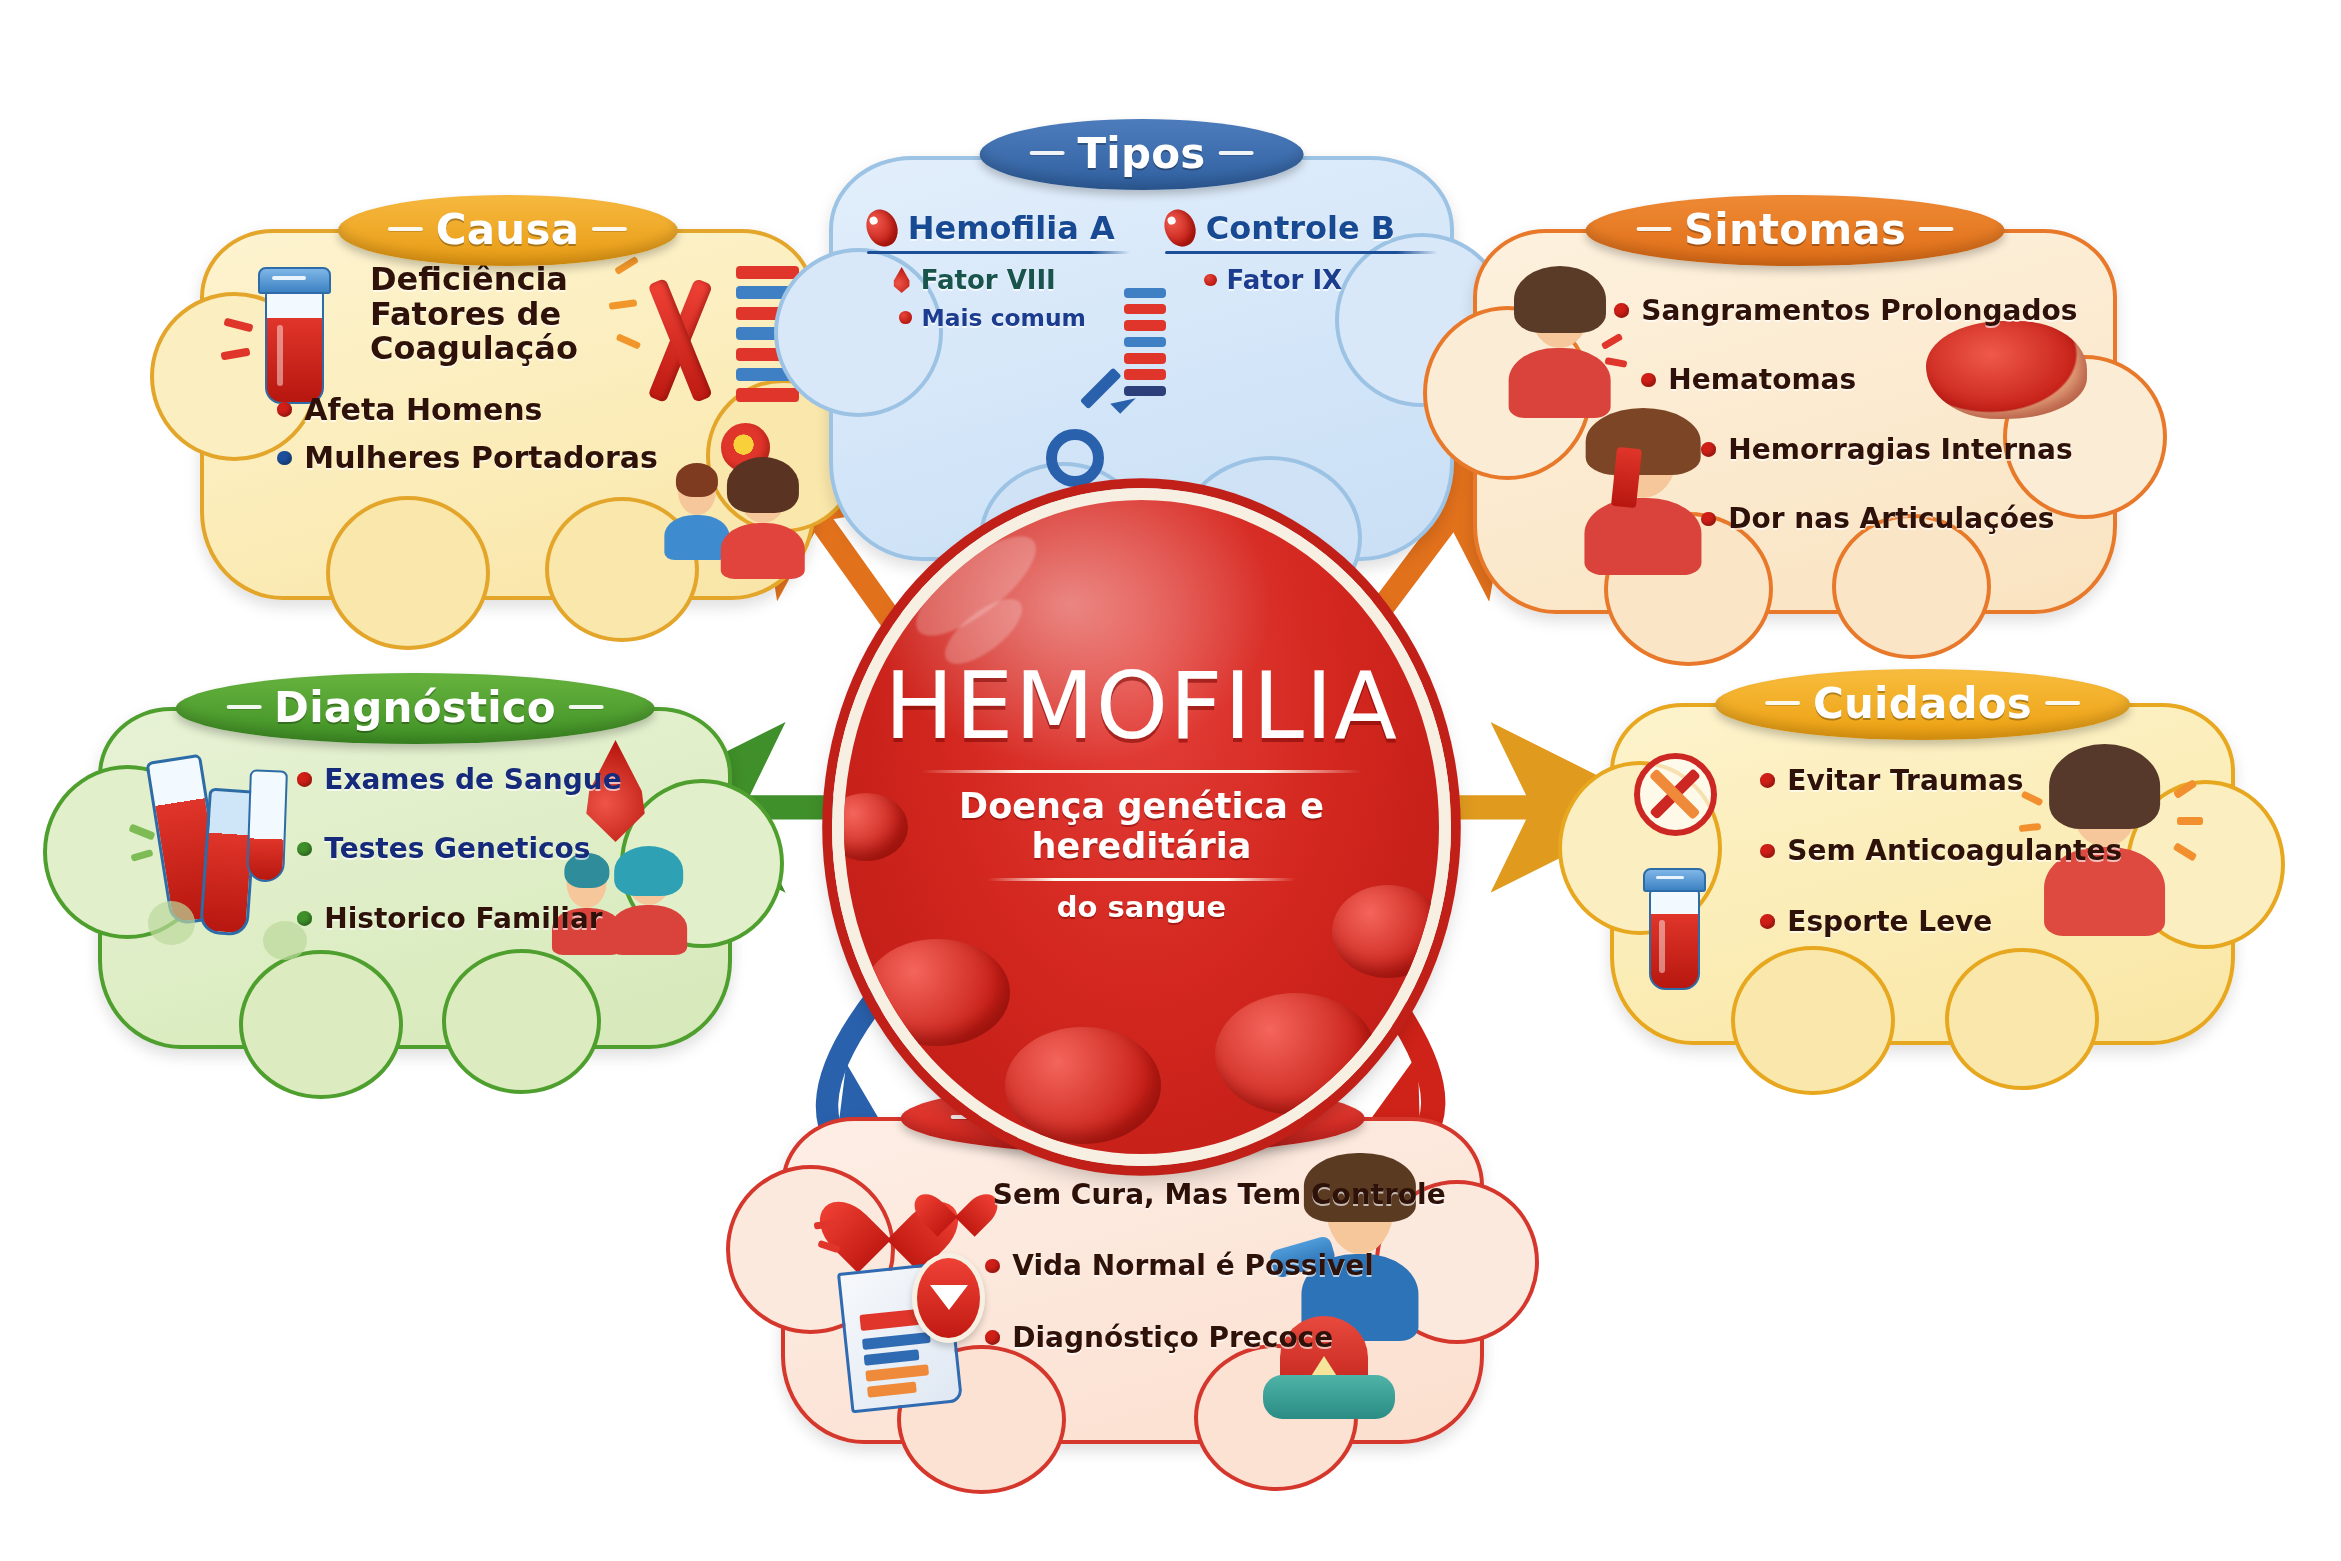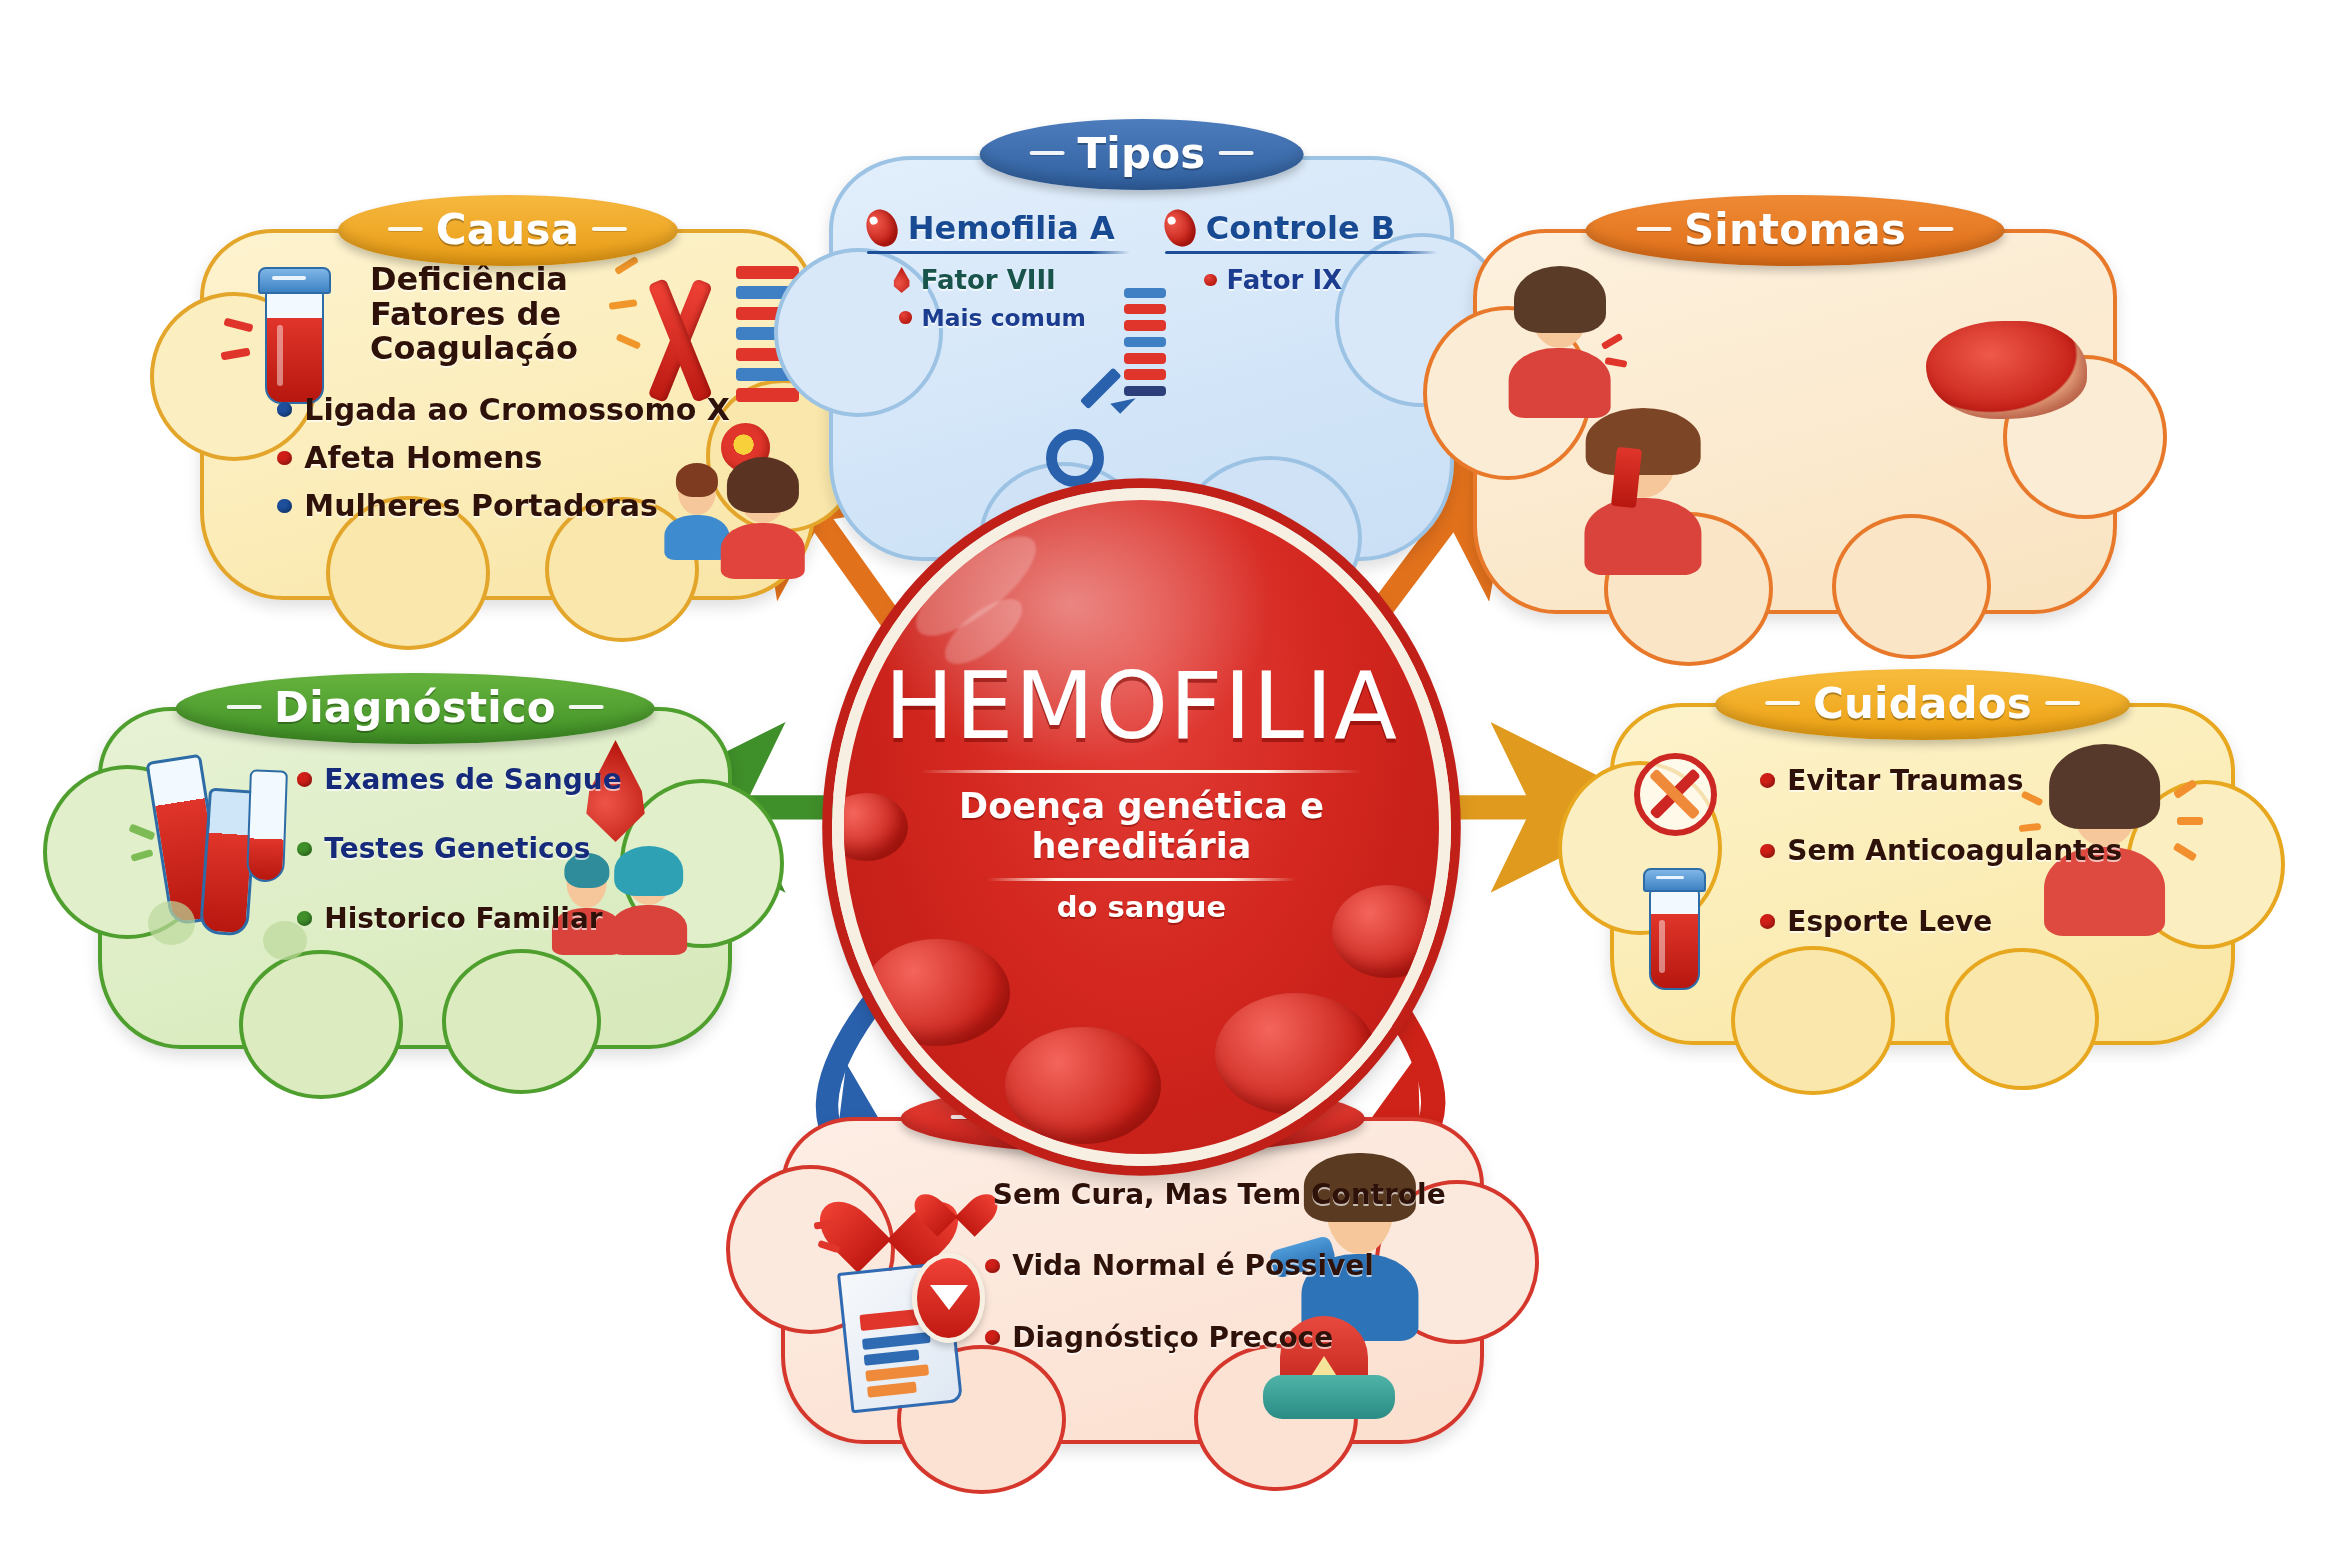--- a/index.html
+++ b/index.html
@@ -366,24 +366,20 @@
     </div>
 
     <div class="heading">
       <div>Deficiência</div>
       <div>Fatores de</div>
       <div>Coagulaçáo</div>
     </div>
 
     <ul class="items">
       <li>
-        <span class="dot" style="background:#1d4f9c;"></span>
-        <span>Ligada ao Cromossomo X</span>
-      </li>
-      <li>
         <span class="dot" style="background:#cf1f17;"></span>
         <span>Afeta Homens</span>
       </li>
       <li>
         <span class="dot" style="background:#1d4f9c;"></span>
         <span>Mulheres Portadoras</span>
       </li>
     </ul>
   </div>
 
@@ -468,20 +464,38 @@
     <div class="art person" style="left:105px;top:181px;width:122px;height:161px;">
       <div class="head"></div>
       <div class="hair" style="background:#7c4626;width:94%;height:42%;border-radius:50% 50% 26% 26%;"></div>
       <div class="body" style="background:#d9433b;"></div>
     </div>
     <div class="art" style="left:137px;top:215px;width:25px;height:59px;border-radius:3.9px;
          background:linear-gradient(180deg,#e0352a,#b7170f);transform:rotate(6deg);"></div>
 
     <div class="bruise art" style="left:449px;top:88px;width:161px;height:98px;"></div>
 
+    <ul class="items">
+      <li>
+        <span class="dot" style="background:#cf1f17;"></span>
+        <span>Sangramentos Prolongados</span>
+      </li>
+      <li style="margin-left:27px;">
+        <span class="dot" style="background:#cf1f17;"></span>
+        <span>Hematomas</span>
+      </li>
+      <li style="margin-left:87px;">
+        <span class="dot" style="background:#cf1f17;"></span>
+        <span>Hemorragias Internas</span>
+      </li>
+      <li style="margin-left:87px;">
+        <span class="dot" style="background:#cf1f17;"></span>
+        <span>Dor nas Articulaçóes</span>
+      </li>
+    </ul>
   </div>
 
   <div class="bubble" id="diagnostico">
     <div class="lobe l1"></div>
     <div class="lobe l2"></div>
     <div class="lobe l3"></div>
     <div class="lobe l4"></div>
 
     <div class="pill" style="background:linear-gradient(180deg,#67b33f,#3e8f24);">
       <span class="dash"></span><span>Diagnóstico</span><span class="dash"></span>

